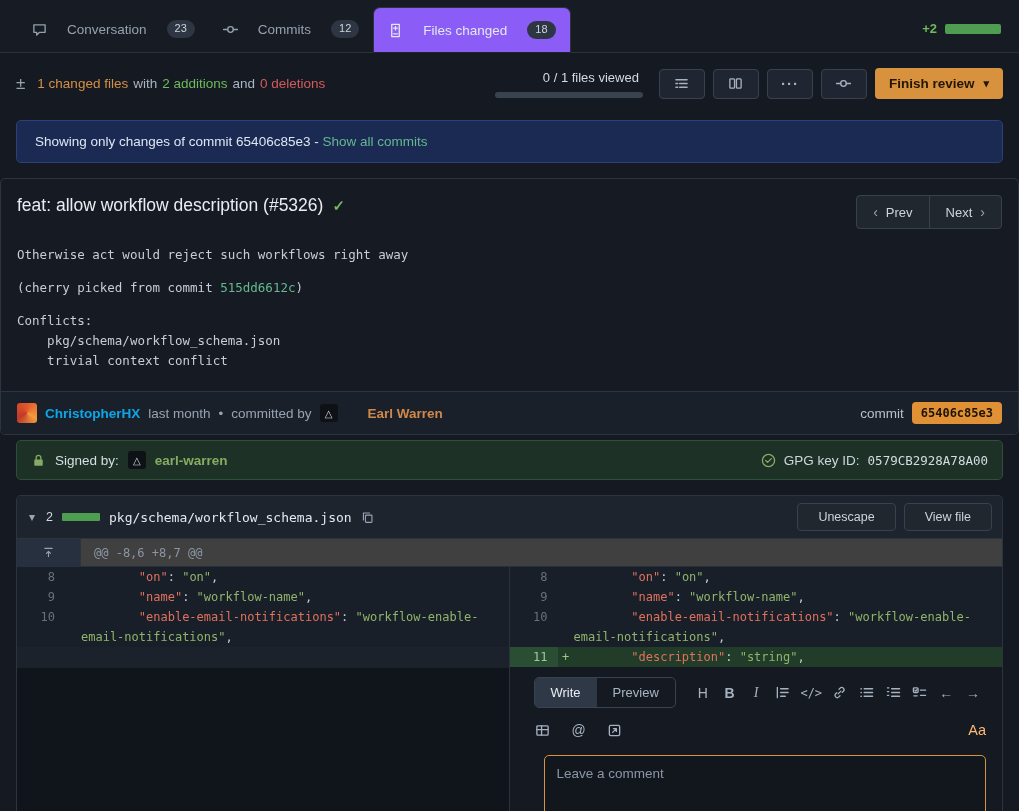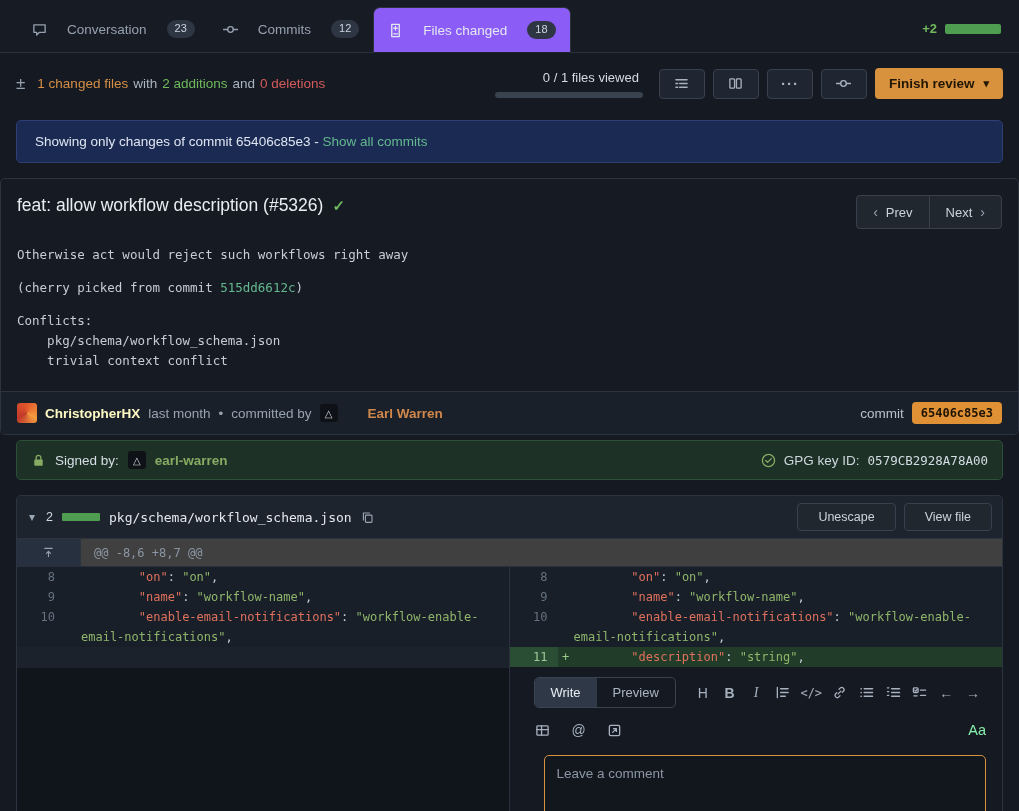--- a/index.html
+++ b/index.html
@@ -62,21 +62,21 @@
     padding:12px 16px 20px; line-height:1.6; }
   .commit-msg .para { margin-bottom:13px; }
   .commit-msg pre { font-family:inherit; white-space:pre; }
   .author-row { display:flex; align-items:center; gap:8px; padding:10px 16px;
     background:#1a202a; border-top:1px solid #2c3440; border-radius:0 0 5px 5px;
     color:#98a3b1; }
   .avatar { width:20px; height:20px; border-radius:3px; flex-shrink:0;
     background:conic-gradient(#e2572b,#f39b3e,#c0392b,#e2572b); }
   .avatar.sm { width:18px; height:18px; background:#0e1116; display:flex;
     align-items:center; justify-content:center; color:#cfd6de; font-size:10px; }
-  .uname { color:#fef9c3; font-weight:bold; }
+  .uname { color:#0ea5e9; font-weight:bold; }
   .orange-link { color:#d0874a; font-weight:bold; cursor:pointer;padding-left:22px; }
   .hash-badge { background:#e09035; color:#1d1405; font-family:"DejaVu Sans Mono",monospace;
     font-size:12px; font-weight:bold; padding:4px 9px; border-radius:4px; cursor:pointer; }
   .commit-word { margin-left:auto; color:#b7c0cb; }
 
   
   .signed-row { margin:5px 16px 0; display:flex; align-items:center; gap:9px;
     background:#1d3126; border:1px solid #2e4f38; border-radius:5px; padding:10px 14px;
     color:#d7dee6; flex-shrink:0; }
   .green-link { color:#87ab63; font-weight:bold; cursor:pointer; }
@@ -125,21 +125,21 @@
   .seg { display:flex; border:1px solid #3a4352; border-radius:5px; overflow:hidden; flex-shrink:0; }
   .seg-tab { padding:7px 16px; font-size:13px; color:#aab4c1; cursor:pointer; }
   .seg-tab.active { background:#2e3847; color:#e8edf2; }
   .mdbar { display:flex; flex:1; justify-content:space-between; align-items:center;
     margin-left:18px; color:#a7b1bf; padding-right:4px; }
   .mdi { cursor:pointer; display:flex; align-items:center; justify-content:center;
     min-width:18px; font-size:14px; }
   .mdi.b { font-weight:bold; } .mdi.i { font-style:italic; font-family:"Liberation Serif",serif; }
   .mdi.code-txt { font-family:"DejaVu Sans Mono",monospace; font-size:12px; }
   .mdbar2 { display:flex; gap:18px; align-items:center; margin-top:14px; color:#a7b1bf; }
-  .aa { margin-left:auto; color:#86efac; font-size:14.5px; cursor:pointer; }
+  .aa { margin-left:auto; color:#fdba74; font-size:14.5px; cursor:pointer; }
   .comment-input { display:block; width:calc(100% - 10px); margin:17px 0 0 10px; height:90px;
     background:#12161d; border:1.5px solid #d8923d; border-radius:5px; color:#d3dae3;
     padding:10px 12px; font-size:13.5px; font-family:"Liberation Sans",sans-serif; resize:none; outline:none; }
   .comment-input::placeholder { color:#8b96a5; }
 </style>
 </head>
 <body>
 
 <div class="topnav">
   <div class="tab">

